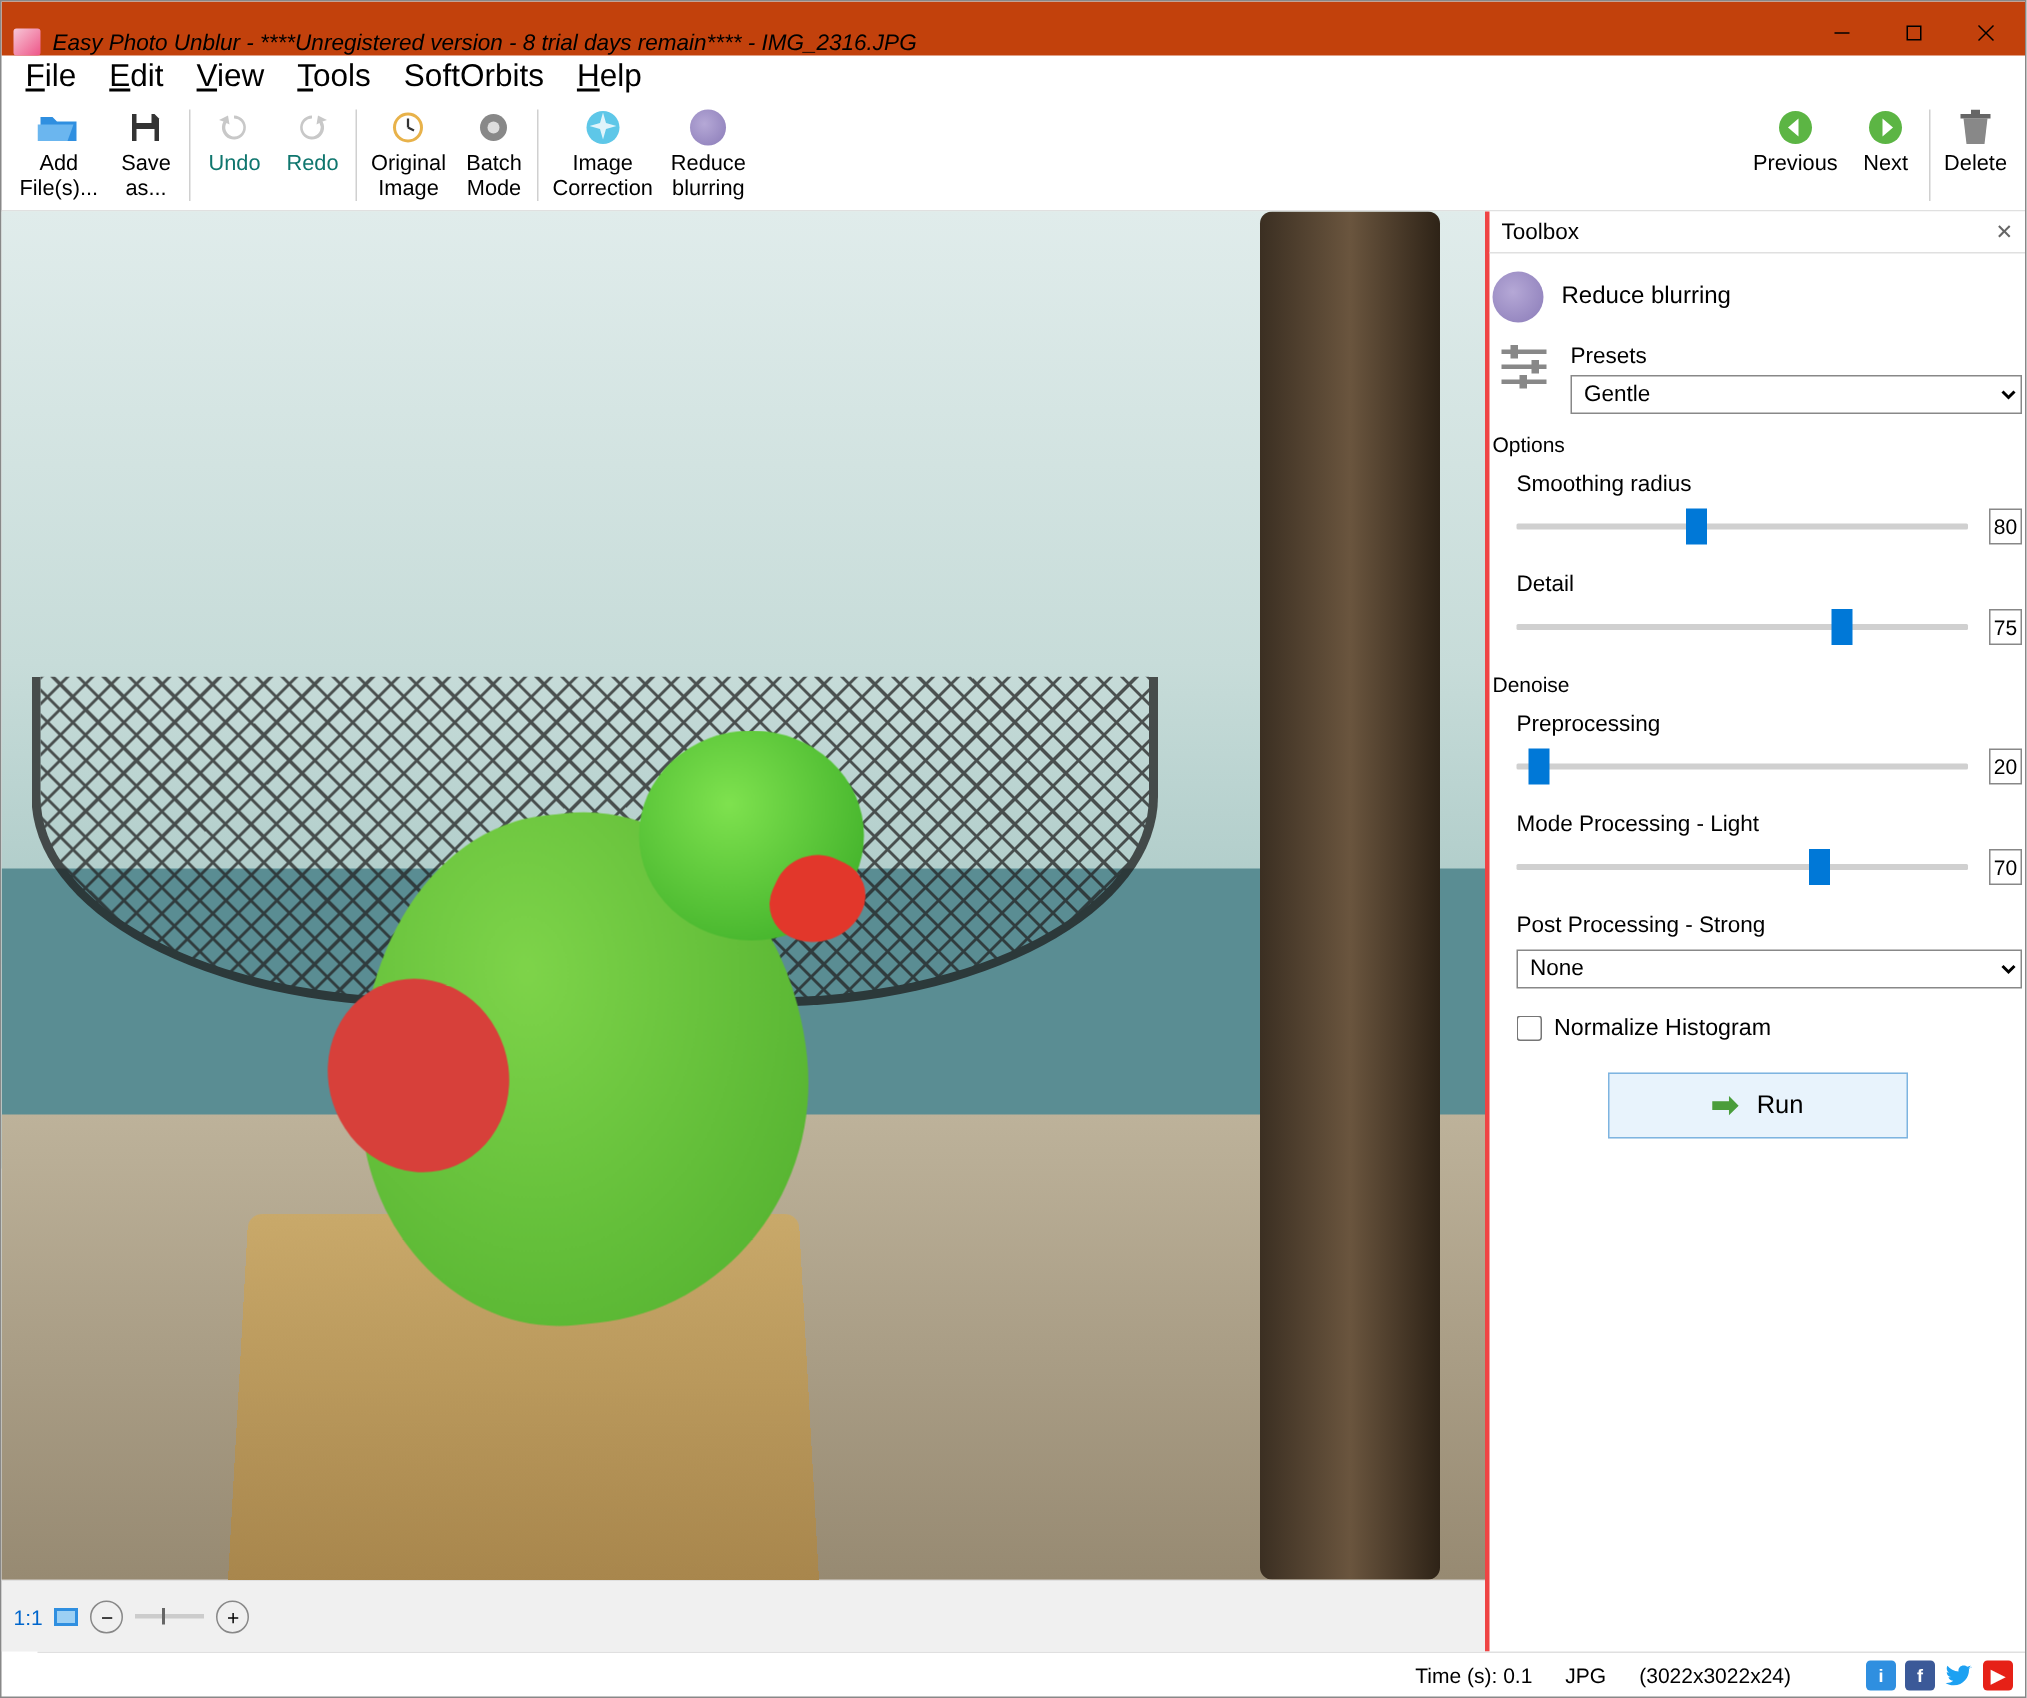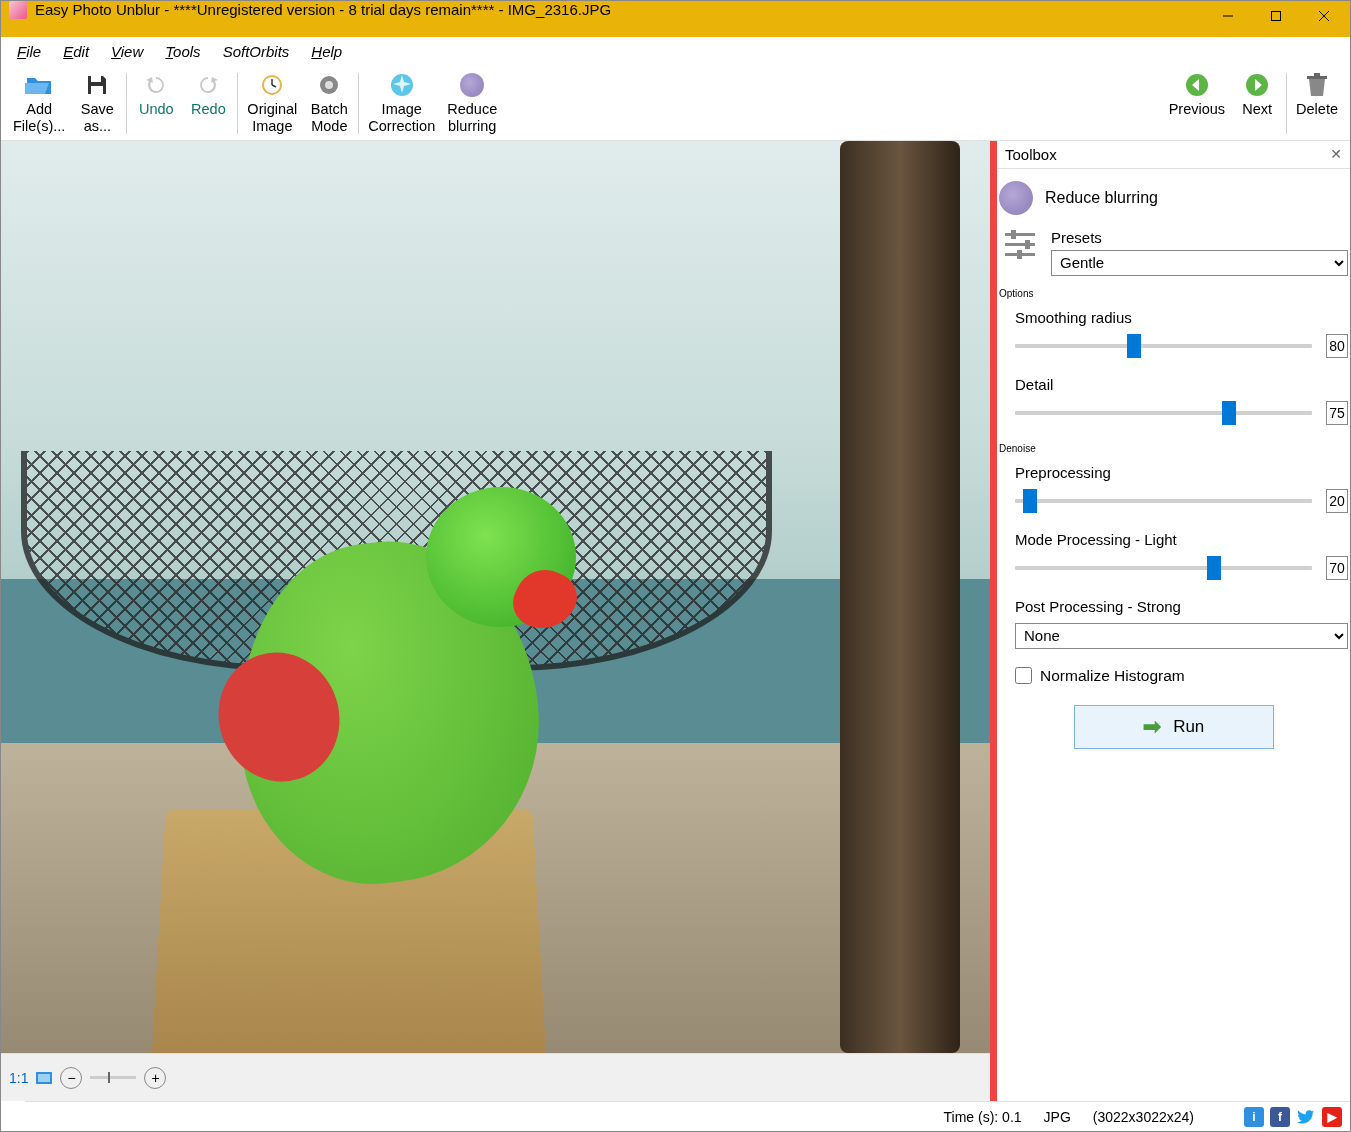--- a/index.html
+++ b/index.html
@@ -1,57 +1,57 @@
 <!DOCTYPE html>
 <html><head>
 <meta charset="utf-8">
 <style>
 * { margin: 0; padding: 0; box-sizing: border-box; font-family: "Segoe UI", Tahoma, sans-serif; }
 body { width: 1351px; height: 1132px; background: #fff; overflow: hidden; display: flex; flex-direction: column; border: 1px solid #888; }
 
 
-.titlebar { height: 36px; display: flex; align-items: flex-start; padding: 0 2px 0 8px; background: #eab308; }
+.titlebar { height: 36px; display: flex; align-items: flex-end; padding: 0 2px 0 8px; background: #c2410c; font-style: italic; }
 .titlebar .app-icon { width: 18px; height: 18px; margin-right: 8px; background: linear-gradient(135deg,#f7c7d7,#e58); border-radius: 2px; }
 .titlebar .title { font-size: 15px; color: #000; flex: 1; white-space: nowrap; }
 .titlebar .win-controls { display: flex; }
 .titlebar .win-btn { width: 48px; height: 30px; display: flex; align-items: center; justify-content: center; color: #000; }
 .titlebar .win-btn svg { width: 12px; height: 12px; stroke: #000; fill: none; stroke-width: 1; }
 
 
-.menubar { height: 28px; display: flex; align-items: center; padding: 0 6px; gap: 2px; font-size: 15px; font-style: italic; }
+.menubar { height: 28px; display: flex; align-items: center; padding: 0 6px; gap: 2px; font-size: 21px; }
 .menubar .menu-item { padding: 2px 10px; cursor: default; }
 .menubar .menu-item .ul { text-decoration: underline; }
 
 
 .toolbar { display: flex; align-items: stretch; padding: 4px 6px 2px; border-bottom: 1px solid #e0e0e0; gap: 0; }
 .toolbar .spacer { flex: 1; }
 .tool-btn { display: flex; flex-direction: column; align-items: center; justify-content: flex-start; padding: 2px 6px; min-width: 52px; cursor: default; font-size: 14.5px; color: #000; line-height: 1.2; }
 .tool-btn.disabled { color: #0f766e; }
 .tool-btn .icon { width: 32px; height: 28px; margin-bottom: 2px; display: flex; align-items: center; justify-content: center; }
 .tool-sep { width: 1px; background: #d0d0d0; margin: 4px 3px; }
 
 
 .main { flex: 1; display: flex; min-height: 0; }
 .canvas-area { flex: 1; display: flex; flex-direction: column; background: #f0f0f0; position: relative; }
 .img-canvas { flex: 1; background: linear-gradient(180deg,#d8e9e5 0%,#c4d9d4 40%,#a9c7c2 60%,#b8c3b2 80%,#9c8d76 100%); position: relative; overflow: hidden; }
 
 
-.toolbox { width: 360px; border-left: 7px solid #ef4444; display: flex; flex-direction: column; background: #fff; }
+.toolbox { width: 360px; border-left: 3px solid #ef4444; display: flex; flex-direction: column; background: #fff; }
 .toolbox-header { height: 28px; display: flex; align-items: center; padding: 0 8px; border-bottom: 1px solid #e0e0e0; font-size: 15px; }
 .toolbox-header .x { margin-left: auto; font-size: 14px; color: #666; cursor: default; }
 .toolbox-body { flex: 1; padding: 12px 2px; overflow-y: auto; font-size: 15px; }
 .tb-row { display: flex; align-items: center; gap: 12px; margin-bottom: 14px; }
 .tb-icon-round { width: 34px; height: 34px; border-radius: 50%; background: radial-gradient(circle at 40% 40%, #b5a8d6, #8a7bb8); }
 .tb-title { font-size: 16px; }
 .presets-row { display: flex; align-items: flex-start; gap: 12px; margin-bottom: 12px; padding-left: 4px; }
 .presets-icon svg { width: 36px; height: 32px; }
 .presets-col { flex: 1; }
 .presets-label { font-size: 15px; margin-bottom: 4px; }
 .combo { width: 100%; height: 26px; border: 1px solid #888; font-size: 15px; padding: 1px 4px; background: #fff; }
-.group-label { font-size: 10px; margin: 8px 0 10px; }
+.group-label { font-size: 14px; margin: 8px 0 10px; }
 .slider-block { margin: 0 0 18px 16px; }
 .slider-label { font-size: 15px; margin-bottom: 8px; }
 .slider-row { display: flex; align-items: center; gap: 14px; }
 .track { flex: 1; height: 4px; background: #d0d0d0; border-radius: 1px; position: relative; }
 .thumb { position: absolute; top: -10px; width: 14px; height: 24px; background: #0078d7; }
 .val-box { width: 22px; height: 24px; border: 1px solid #888; text-align: center; font-size: 14px; line-height: 22px; }
 .check-row { display: flex; align-items: center; gap: 8px; margin: 10px 0 20px 16px; font-size: 15.5px; }
 .check-row input { width: 17px; height: 17px; }
 .run-btn { display: flex; align-items: center; justify-content: center; gap: 12px; width: 200px; height: 44px; margin: 0 auto; border: 1px solid #7eb4e0; background: #e8f3fc; font-size: 17px; cursor: pointer; }
 .run-arrow { color: #4a9d3b; font-size: 22px; font-weight: bold; }

